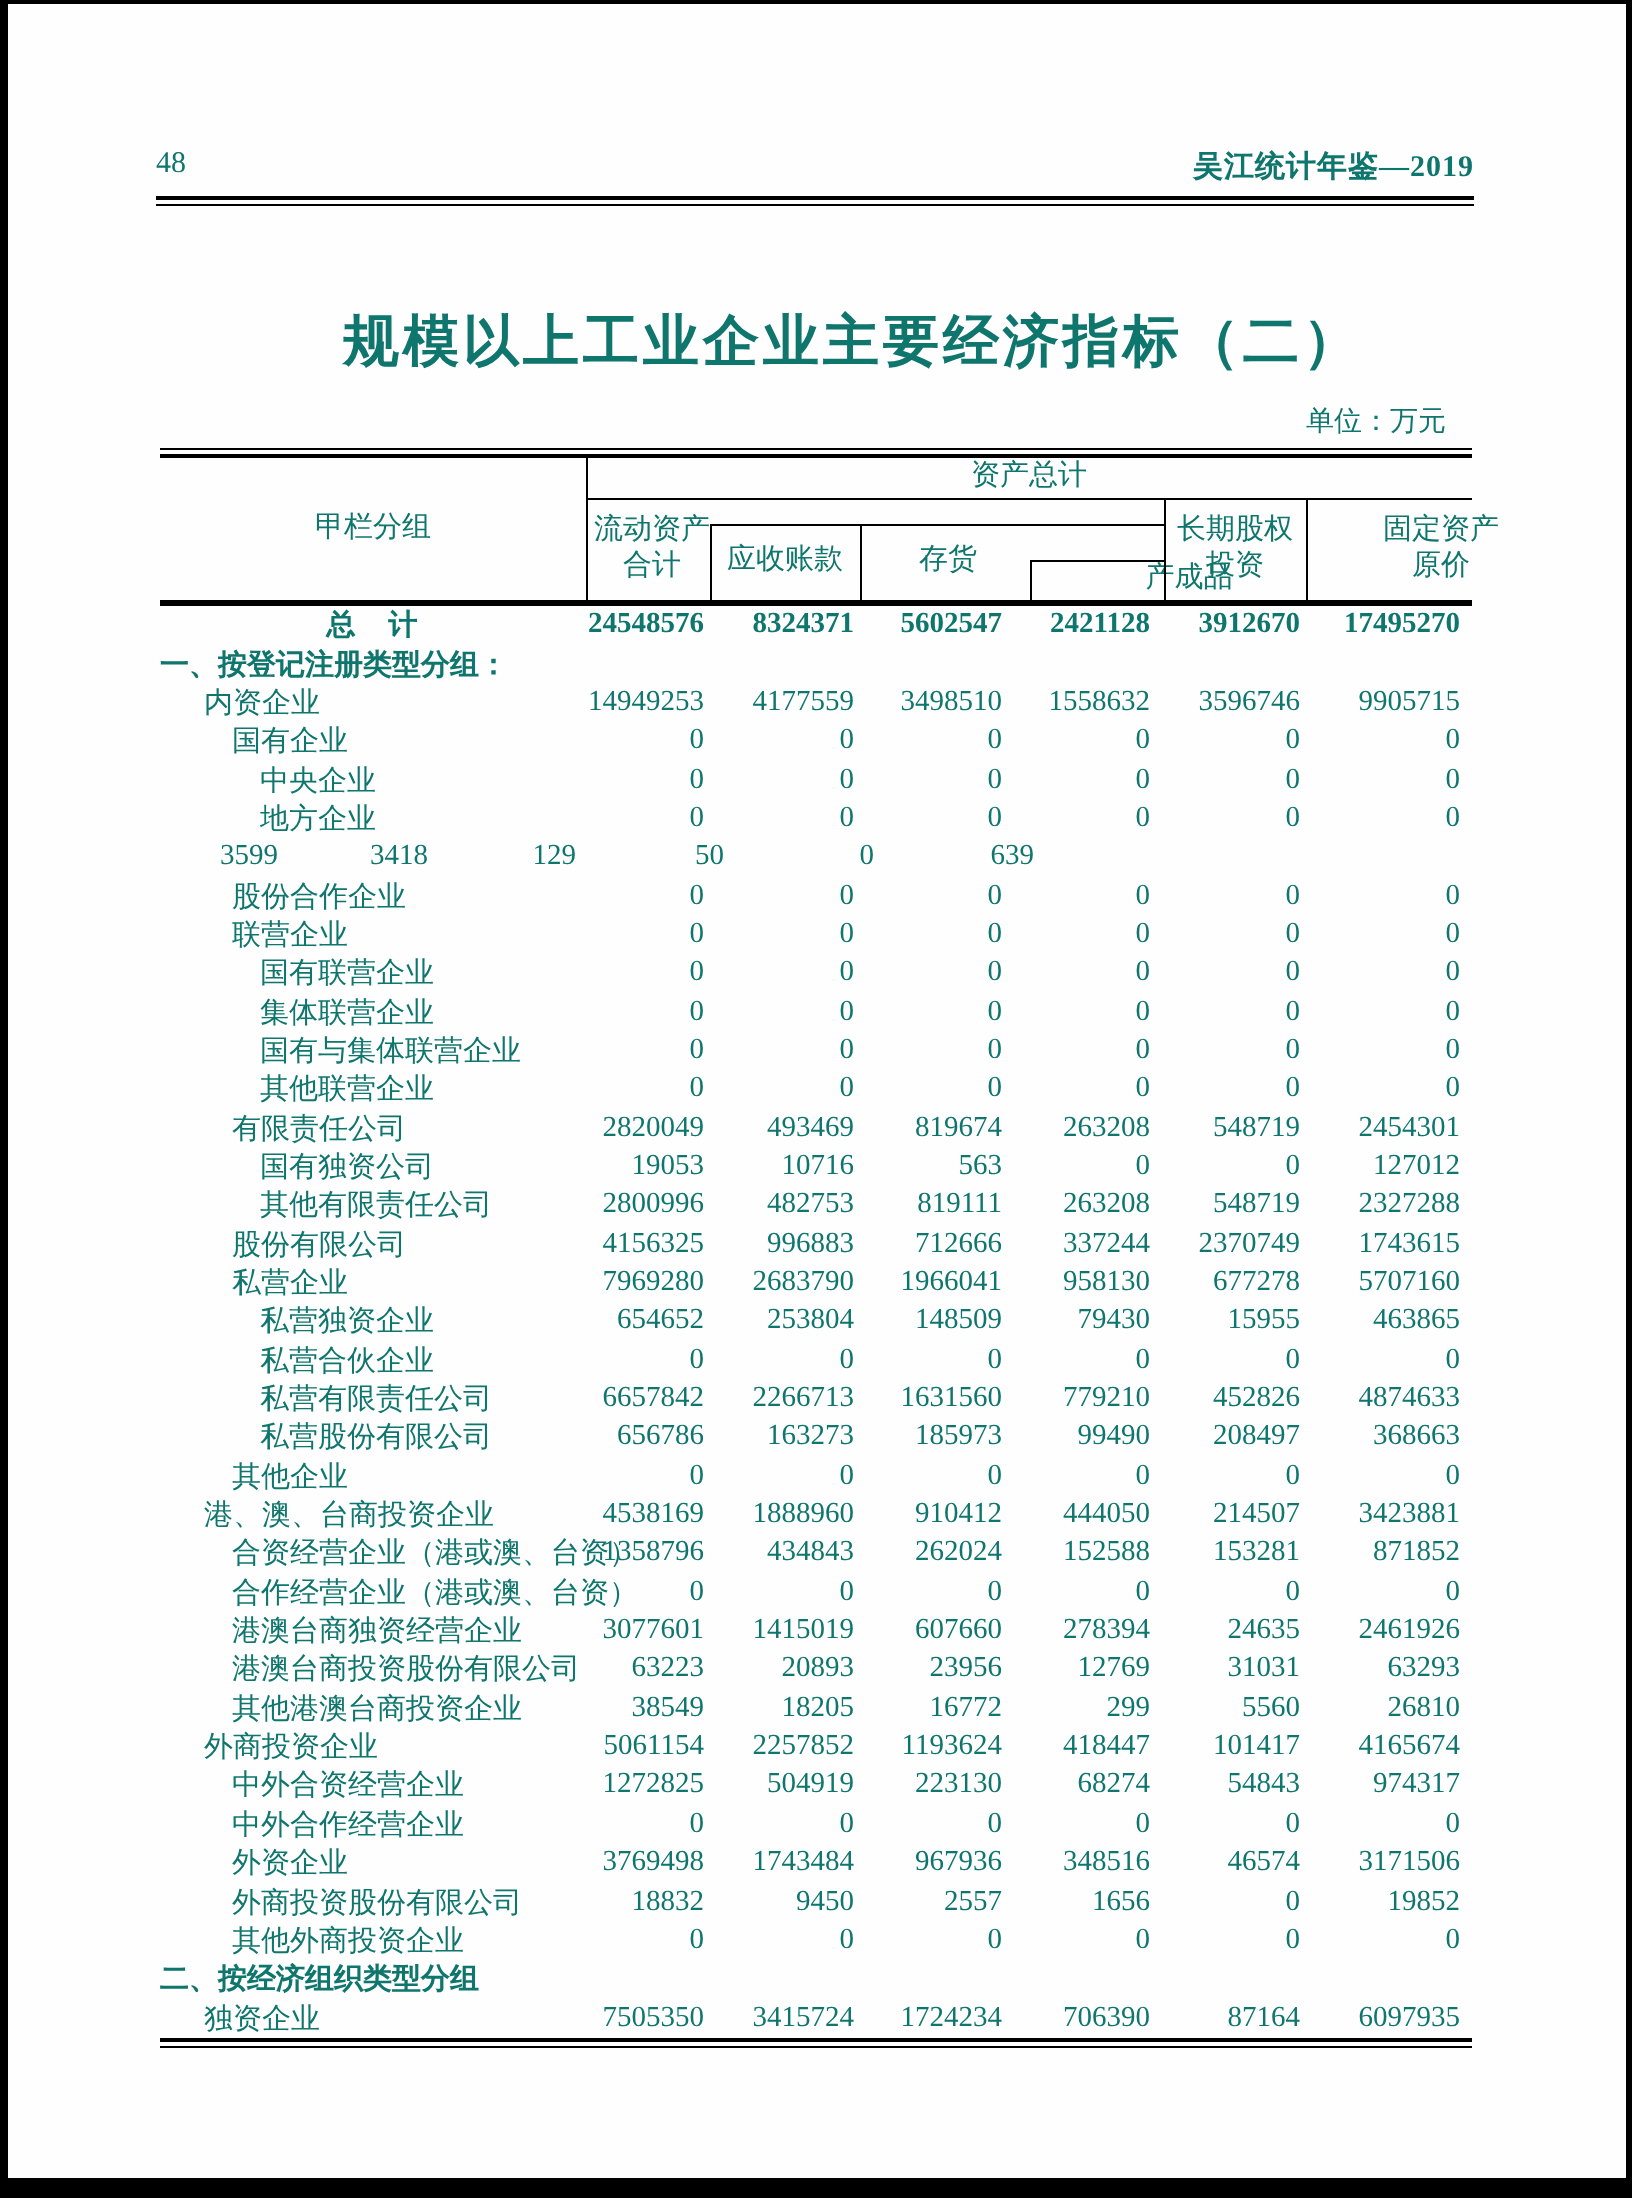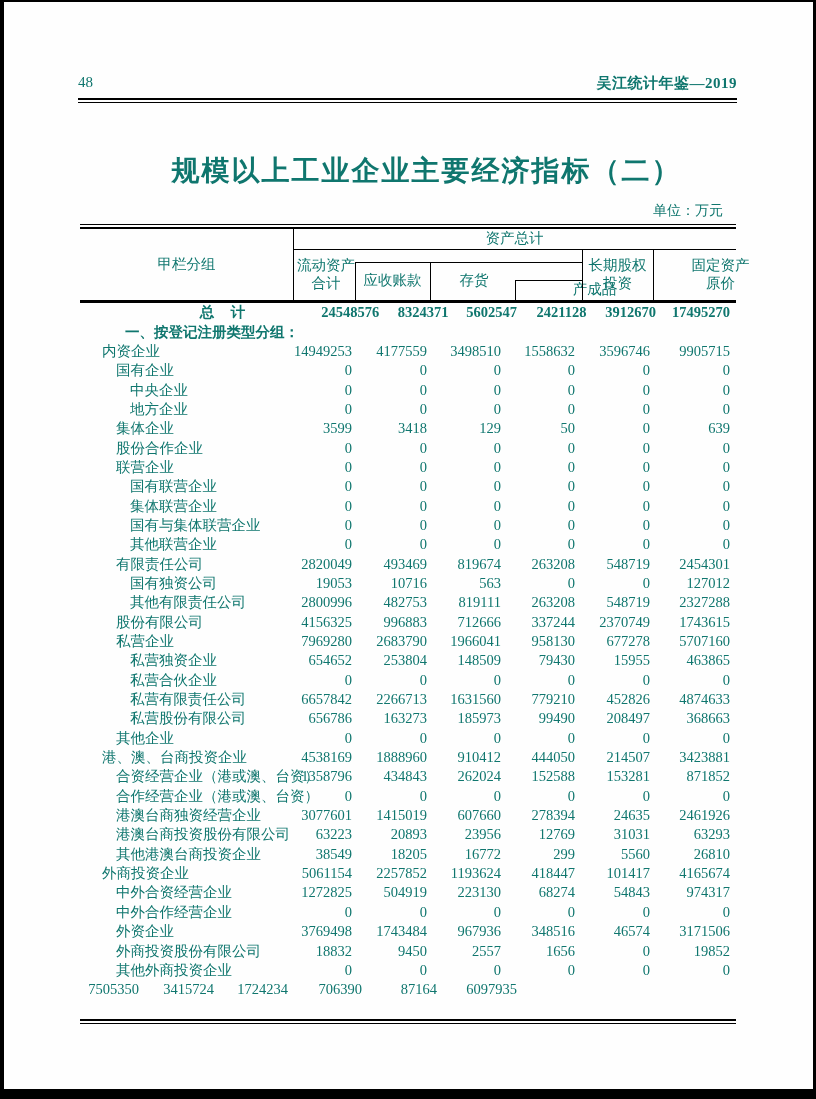--- a/index.html
+++ b/index.html
@@ -47,21 +47,21 @@
   .lnC{left:435px;top:51px;width:67px;height:1px;}
   .vl1{left:213px;top:0;width:1px;height:71px;}
   .vl2{left:275px;top:33px;width:1px;height:38px;}
   .vl3{left:350px;top:33px;width:1px;height:38px;}
   .vl4{left:435px;top:51px;width:1px;height:20px;}
   .vl5{left:502px;top:20px;width:1px;height:51px;}
   .vl6{left:573px;top:20px;width:1px;height:51px;}
   
   .tbody{position:absolute;left:0;top:79px;width:656px;}
   .row{display:flex;height:19.35px;align-items:center;}
-  .row.bold{font-weight:bold;margin-left:45px;}
+  .row.bold{font-weight:bold;}
   .cell{box-sizing:border-box;white-space:nowrap;overflow:visible;}
   .label{width:213px;text-align:left;}
   .lvl0{padding-left:0;}
   .lvl1{padding-left:22px;}
   .lvl2{padding-left:36px;}
   .lvl3{padding-left:50px;}
   .label.center{text-align:center;padding-left:0;letter-spacing:1px;}
   .num{text-align:right;}
   .c1{width:62px;padding-right:3px;}
   .c2{width:75px;padding-right:3px;}
@@ -173,21 +173,20 @@
         <div class="row">
           <div class="cell label lvl3">地方企业</div>
           <div class="cell num c1">0</div>
           <div class="cell num c2">0</div>
           <div class="cell num c3">0</div>
           <div class="cell num c4">0</div>
           <div class="cell num c5">0</div>
           <div class="cell num c6">0</div>
         </div>
         <div class="row">
-          <div class="cell label lvl2">集体企业</div>
           <div class="cell num c1">3599</div>
           <div class="cell num c2">3418</div>
           <div class="cell num c3">129</div>
           <div class="cell num c4">50</div>
           <div class="cell num c5">0</div>
           <div class="cell num c6">639</div>
         </div>
         <div class="row">
           <div class="cell label lvl2">股份合作企业</div>
           <div class="cell num c1">0</div>
@@ -433,21 +432,31 @@
         </div>
         <div class="row">
           <div class="cell label lvl2">其他外商投资企业</div>
           <div class="cell num c1">0</div>
           <div class="cell num c2">0</div>
           <div class="cell num c3">0</div>
           <div class="cell num c4">0</div>
           <div class="cell num c5">0</div>
           <div class="cell num c6">0</div>
         </div>
-        <div class="row">
+        <div class="row bold">
+          <div class="cell label lvl0">二、按经济组织类型分组</div>
+          <div class="cell num c1"></div>
+          <div class="cell num c2"></div>
+          <div class="cell num c3"></div>
+          <div class="cell num c4"></div>
+          <div class="cell num c5"></div>
+          <div class="cell num c6"></div>
+        </div>
+        <div class="row">
+          <div class="cell label lvl1">独资企业</div>
           <div class="cell num c1">7505350</div>
           <div class="cell num c2">3415724</div>
           <div class="cell num c3">1724234</div>
           <div class="cell num c4">706390</div>
           <div class="cell num c5">87164</div>
           <div class="cell num c6">6097935</div>
         </div>
       </div>
     <div class="bottom-rule" id="bottomRule" style="top: 794.95px;"></div>
   </div>

